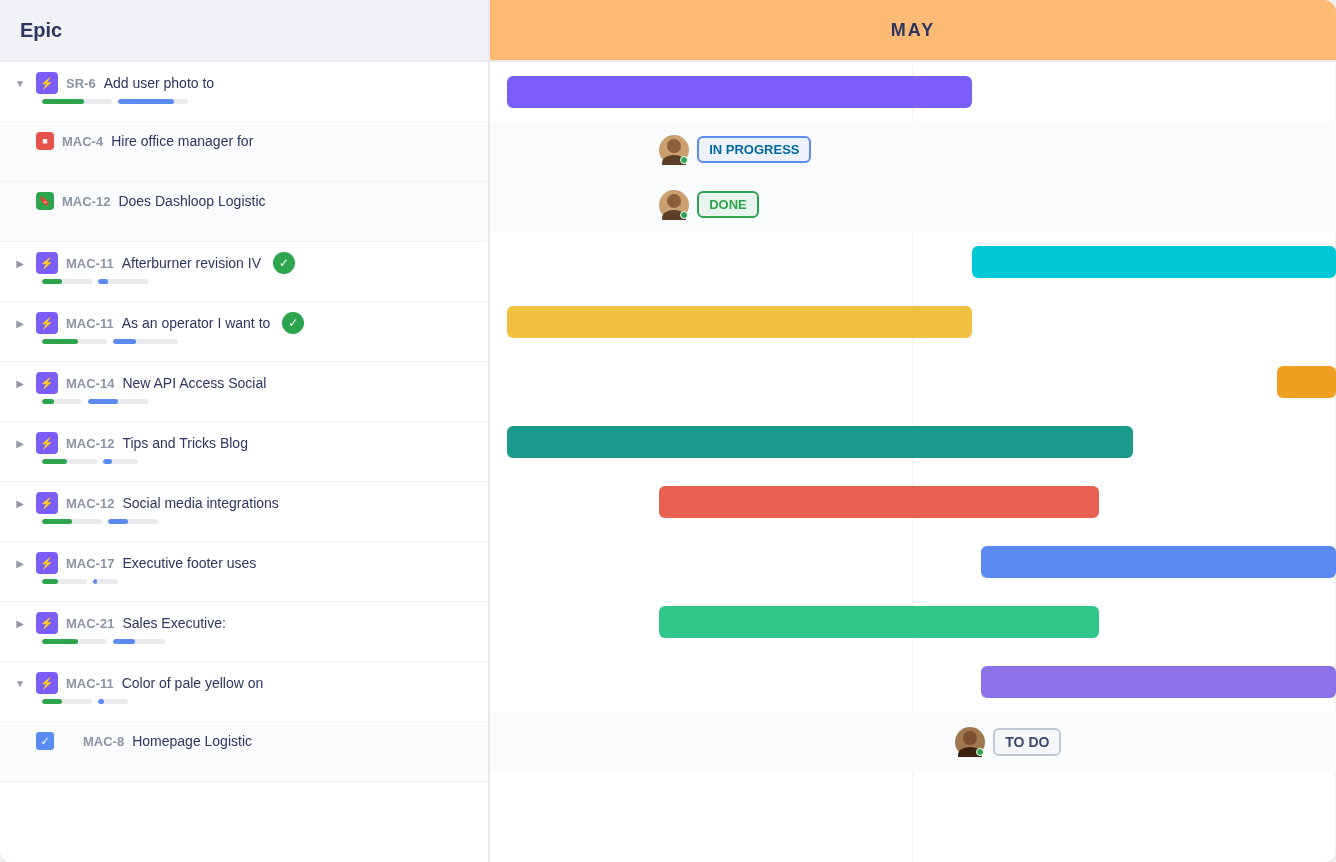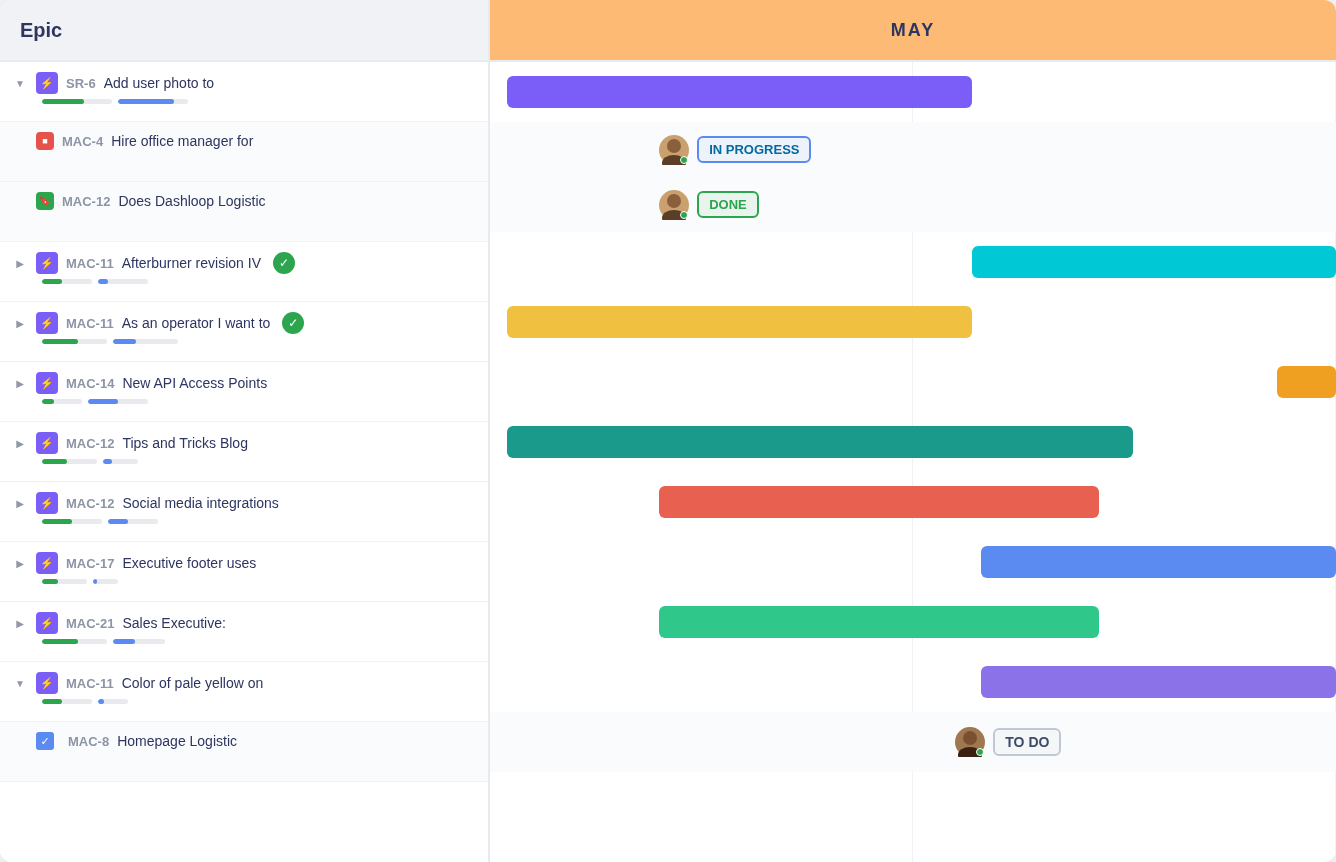--- a/index.html
+++ b/index.html
@@ -334,21 +334,21 @@
             <div class="progress-fill" style="width:35%;background:#5b8af0;"></div>
           </div>
         </div>
       </div>
 
       <div class="epic-row">
         <div class="row-main">
           <div class="chevron">▶</div>
           <div class="epic-icon purple">⚡</div>
           <span class="epic-id">MAC-14</span>
-          <span class="epic-title">New API Access Points</span>
+          <span class="epic-title">New API Access Social</span>
         </div>
         <div class="progress-bar-row">
           <div class="progress-track" style="width:40px;">
             <div class="progress-fill" style="width:30%;background:#2da44e;"></div>
           </div>
           <div class="progress-track" style="width:60px;">
             <div class="progress-fill" style="width:50%;background:#5b8af0;"></div>
           </div>
         </div>
       </div>
@@ -434,21 +434,21 @@
           </div>
           <div class="progress-track" style="width:30px;">
             <div class="progress-fill" style="width:20%;background:#5b8af0;"></div>
           </div>
         </div>
       </div>
 
       <div class="epic-row sub-row">
         <div class="row-main">
           <div class="checkbox-icon">✓</div>
-          <span class="epic-id" style="margin-left:6px;">MAC-8</span>
+          <span class="epic-id" style="margin-left:21px;">MAC-8</span>
           <span class="epic-title">Homepage Logistic</span>
         </div>
       </div>
 
     </div>
   </div>
 
   <div class="right-panel">
     <div class="right-header">
       <div class="month-col">MAY</div>

